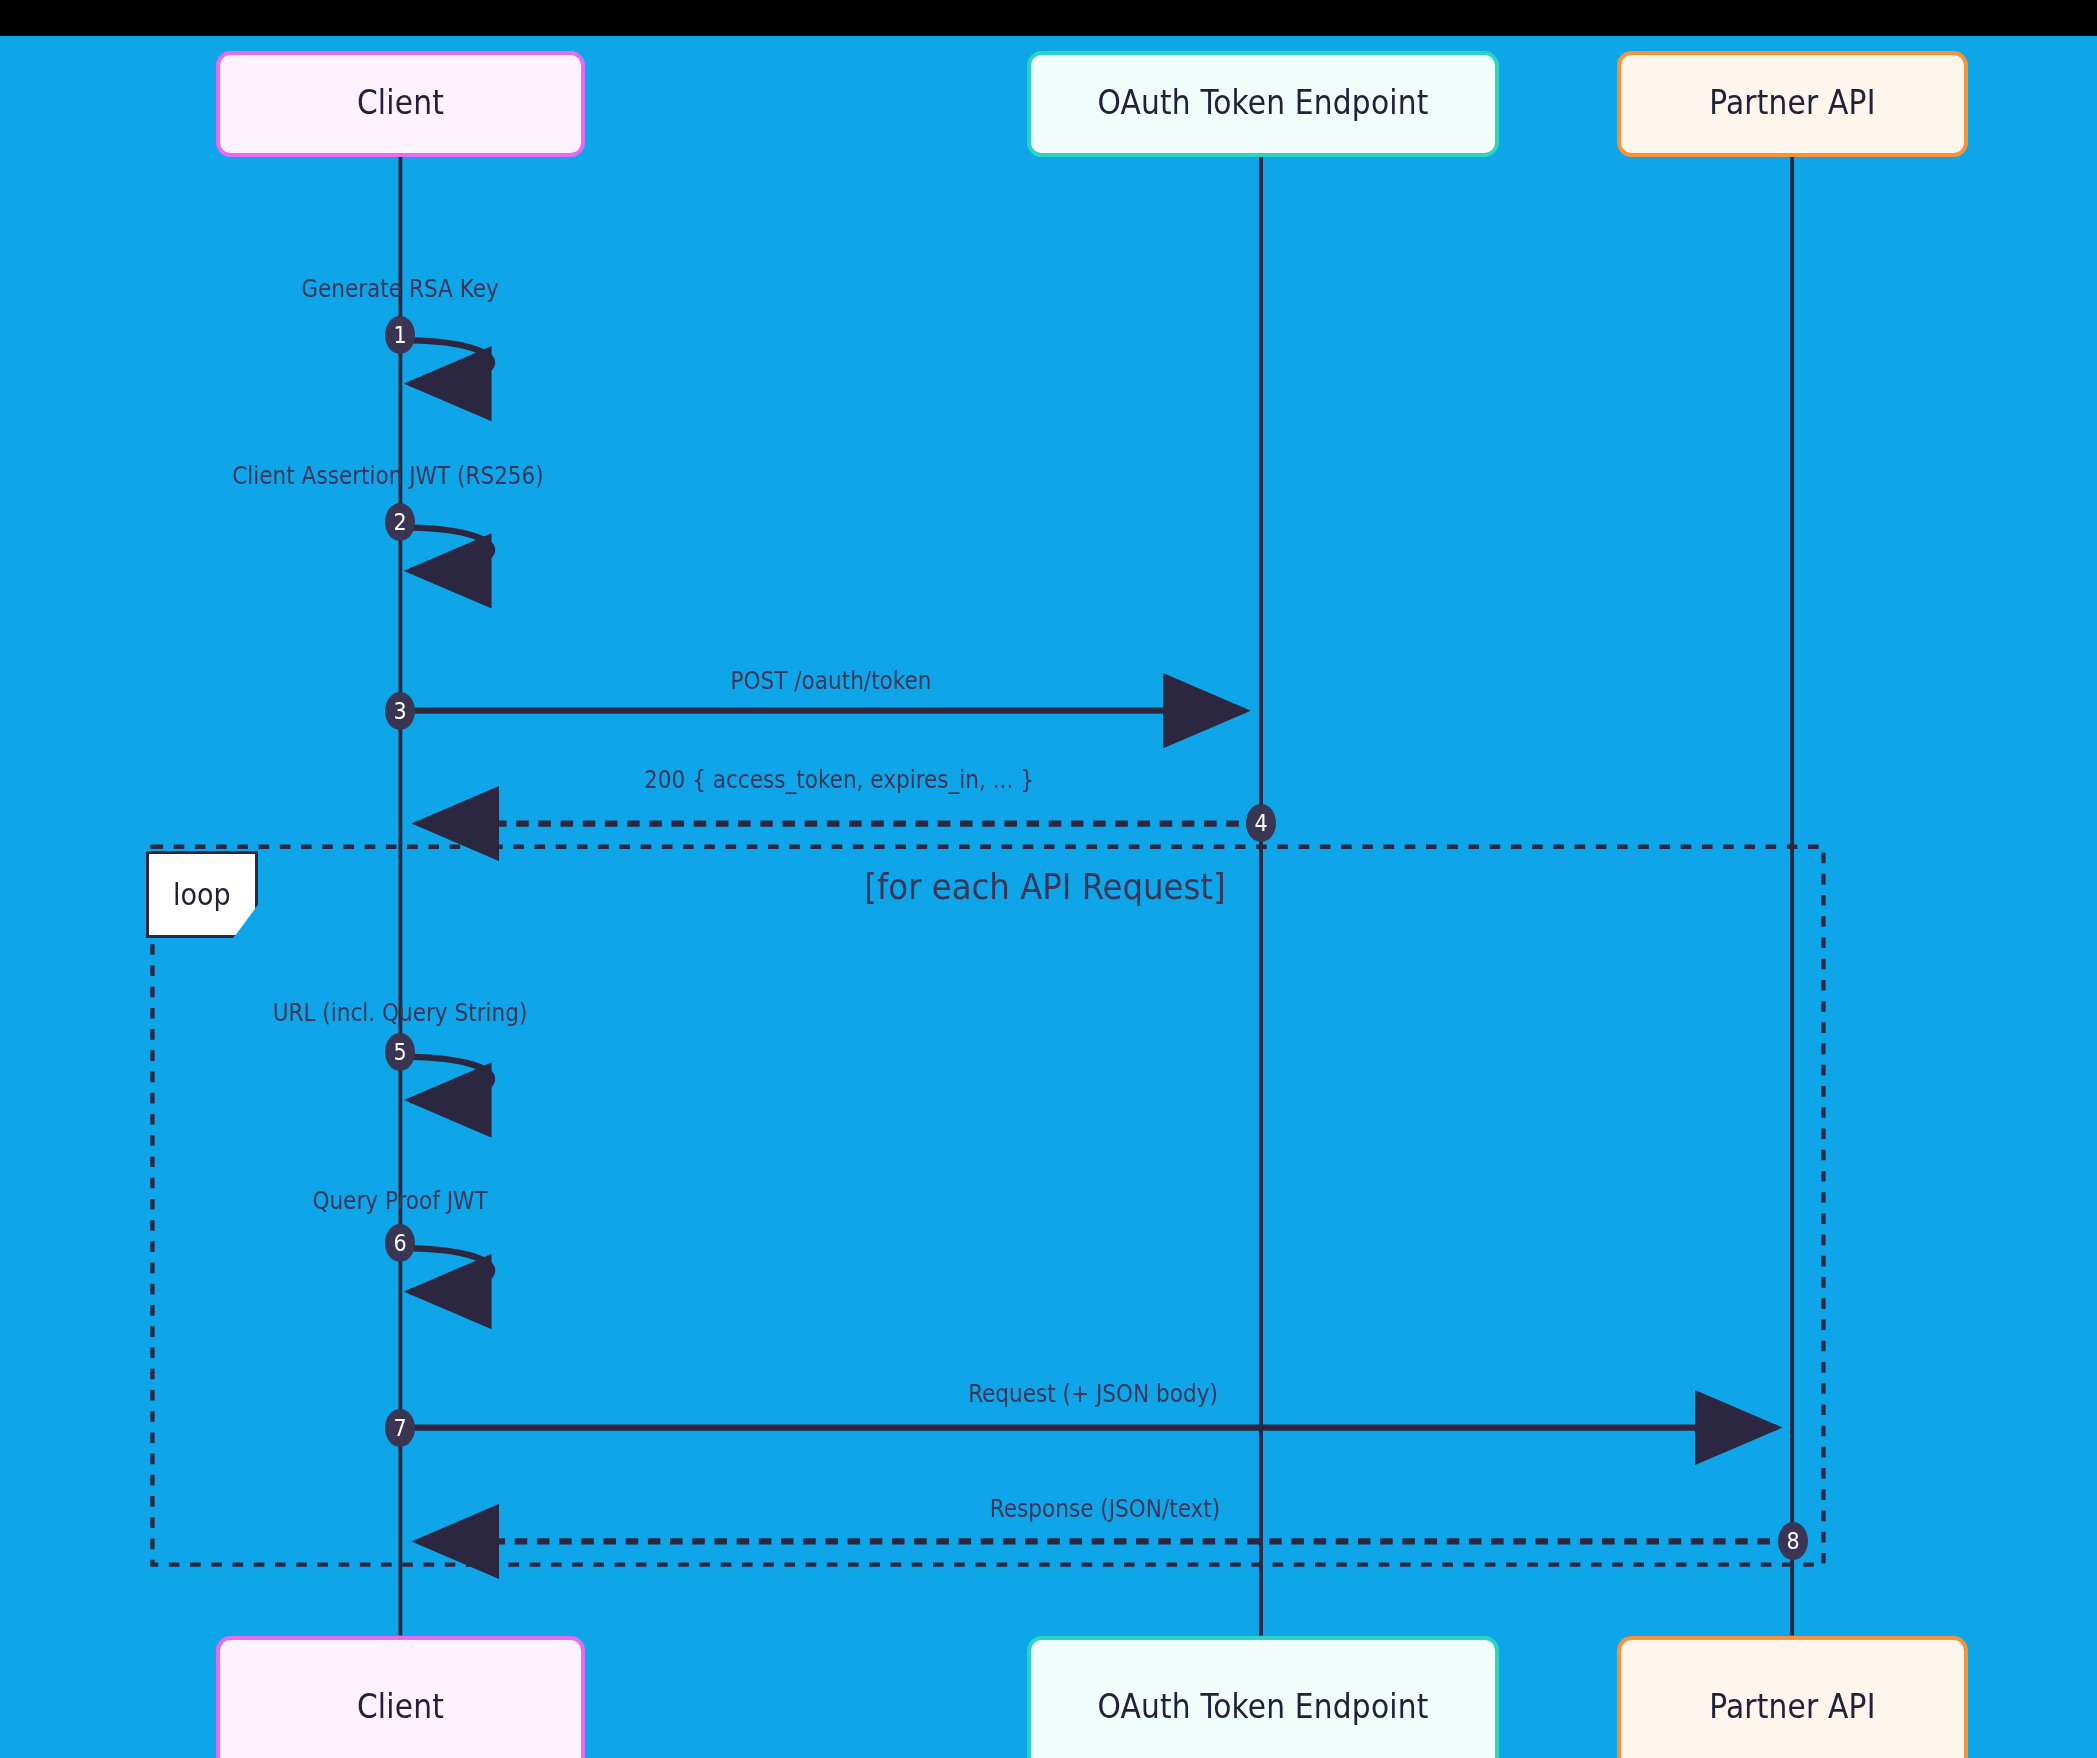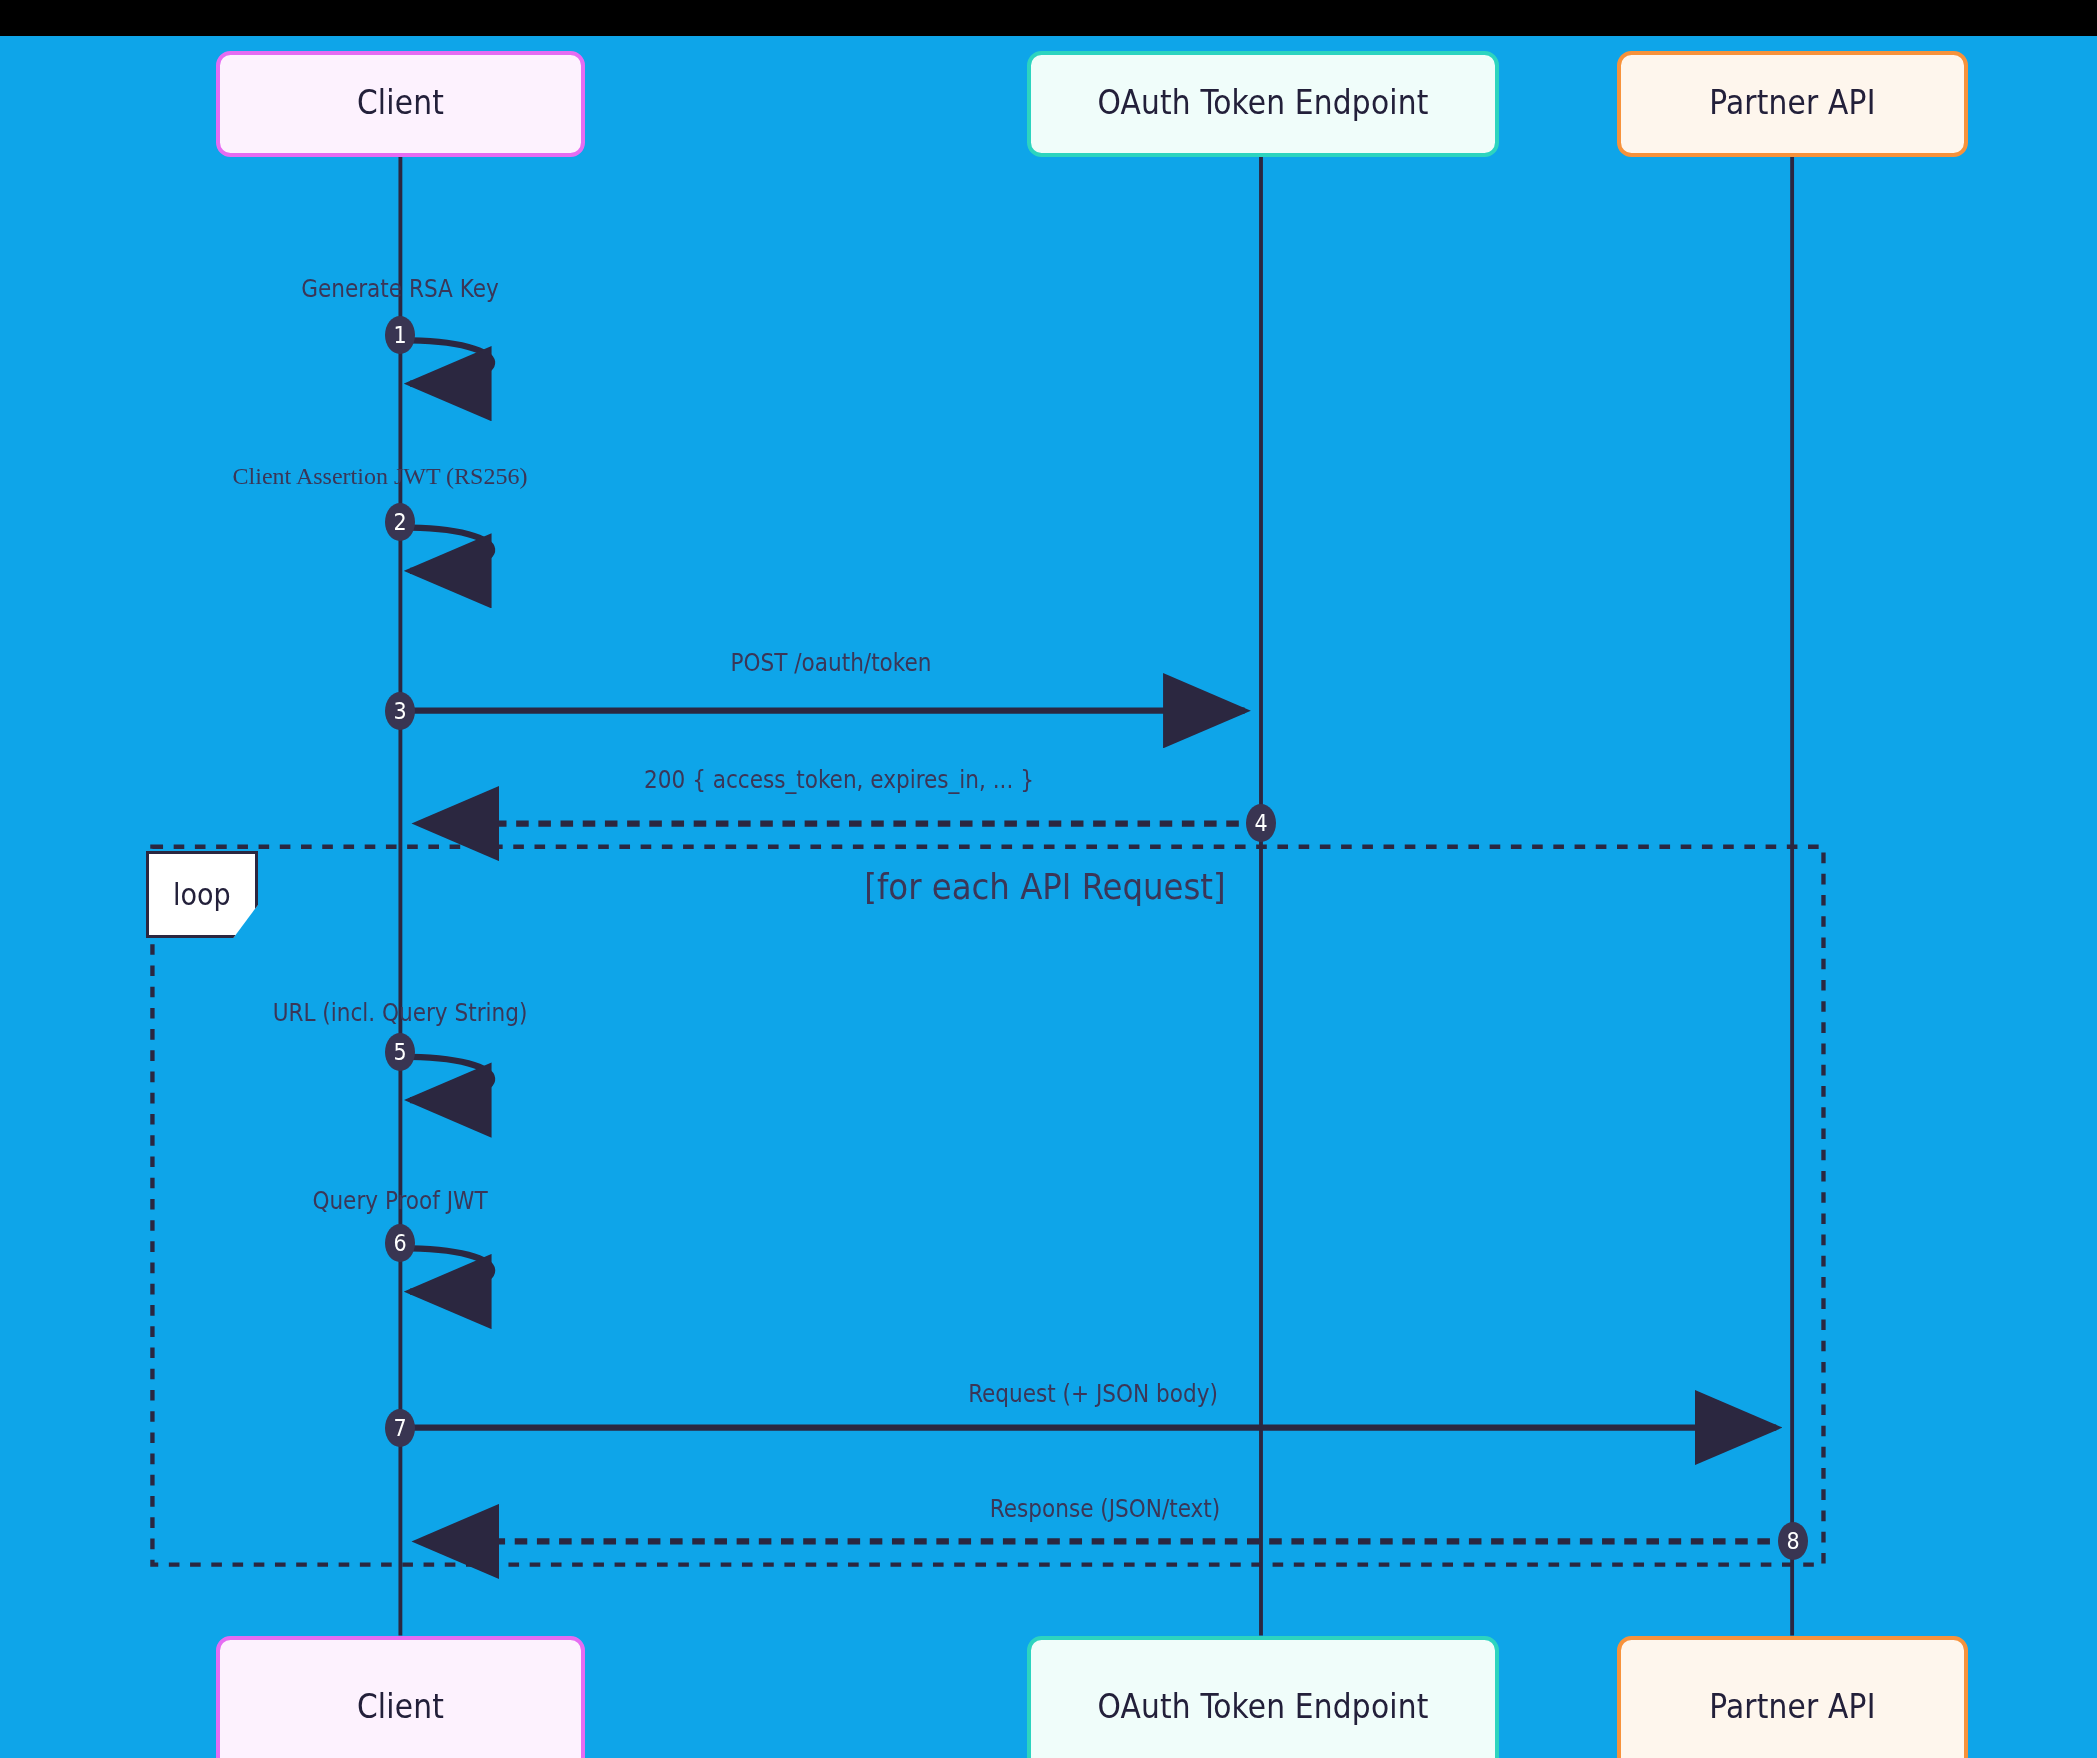--- a/index.html
+++ b/index.html
@@ -172,22 +172,22 @@
   <div class="participant" style="left:1617px; top:1600px; width:351px; height:142px; background:#fef6ed; border:4.3px solid #f7923b;">
     <span class="plabel">Partner API</span>
   </div>
 
   <div class="loop-label-box" style="left:146px; top:815px; width:112px; height:87px;padding-left:24px;">
     <span class="ltext">loop</span>
   </div>
   <div class="loop-cond" style="left:1045px; top:830px;">[for each API Request]</div>
 
   <div class="msg-label center" style="left:400px; top:241px;">Generate RSA Key</div>
-  <div class="msg-label center" style="left:380px; top:428px;font-family:Liberation Serif, serif;">Client Assertion JWT (RS256)</div>
-  <div class="msg-label center" style="left:831px; top:615px;">POST /oauth/token</div>
+  <div class="msg-label center" style="left:388px; top:428px;">Client Assertion JWT (RS256)</div>
+  <div class="msg-label center" style="left:831px; top:633px;">POST /oauth/token</div>
   <div class="msg-label center" style="left:839px; top:732px;">200 { access_token, expires_in, ... }</div>
   <div class="msg-label center" style="left:400px; top:965px;text-align:right;">URL (incl. Query String)</div>
   <div class="msg-label center" style="left:400px; top:1153px;">Query Proof JWT</div>
   <div class="msg-label center" style="left:1093px; top:1346px;">Request (+ JSON body)</div>
   <div class="msg-label center" style="left:1105px; top:1461px;">Response (JSON/text)</div>
 
   <div class="seq-badge" style="left:400px; top:299px;">1</div>
   <div class="seq-badge" style="left:400px; top:486px;">2</div>
   <div class="seq-badge" style="left:400px; top:675px;">3</div>
   <div class="seq-badge" style="left:1261px; top:787px;">4</div>

